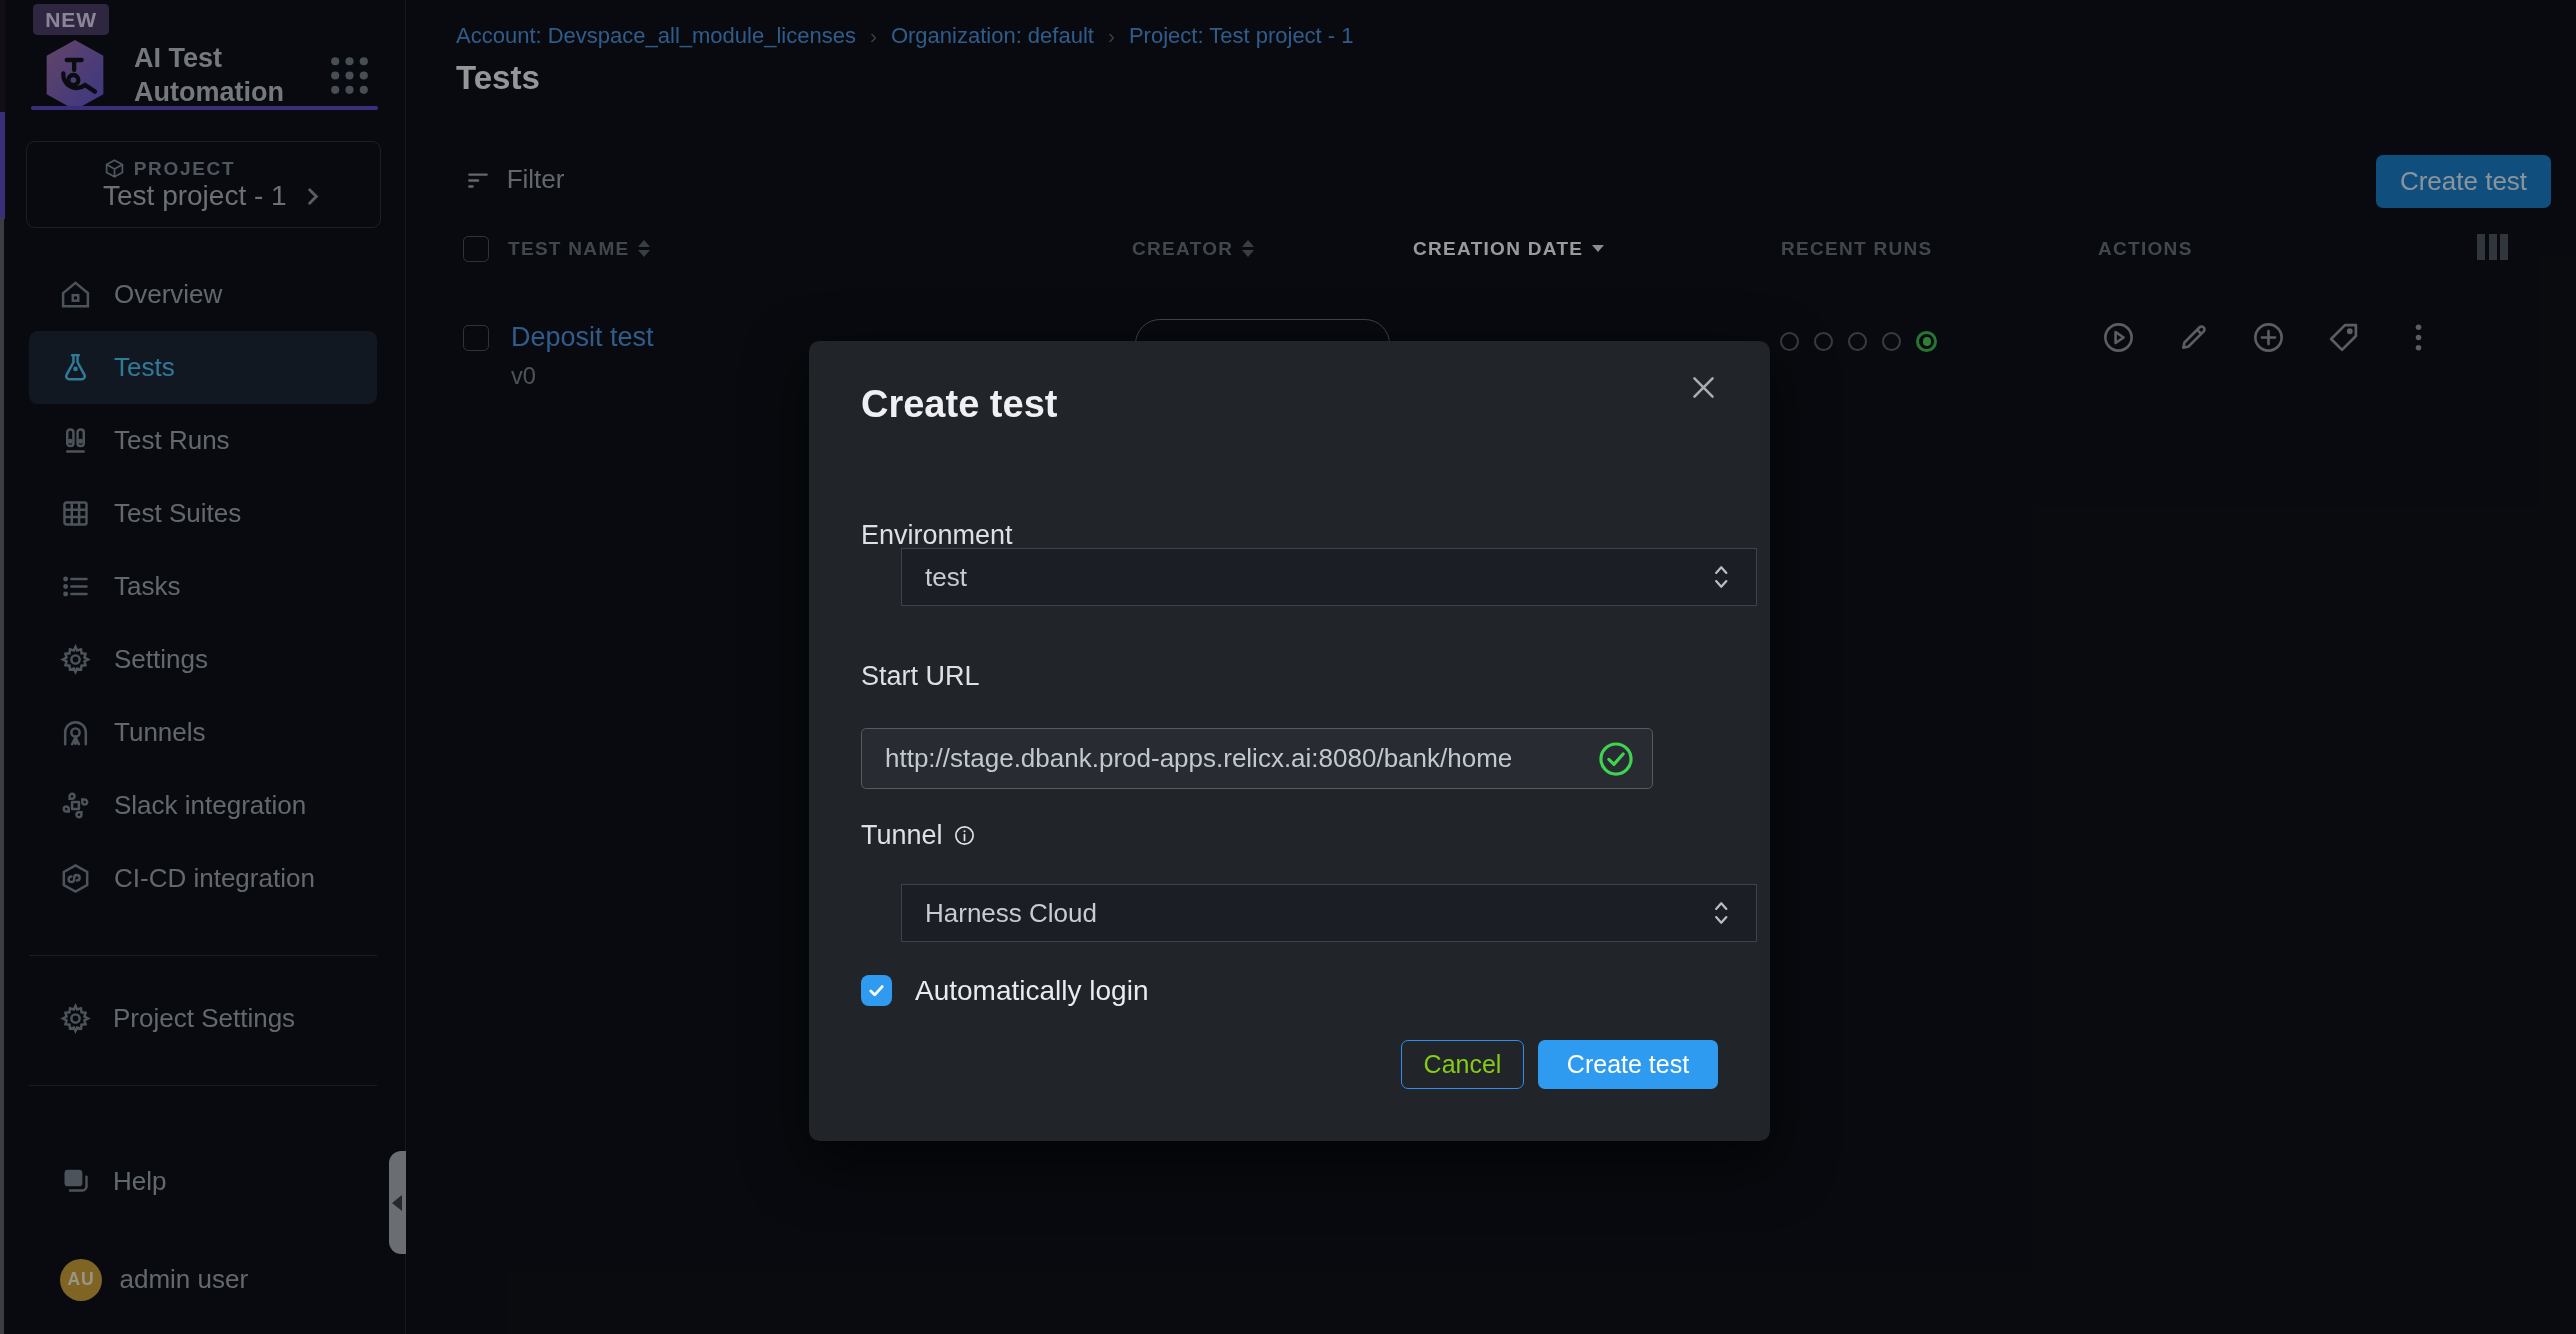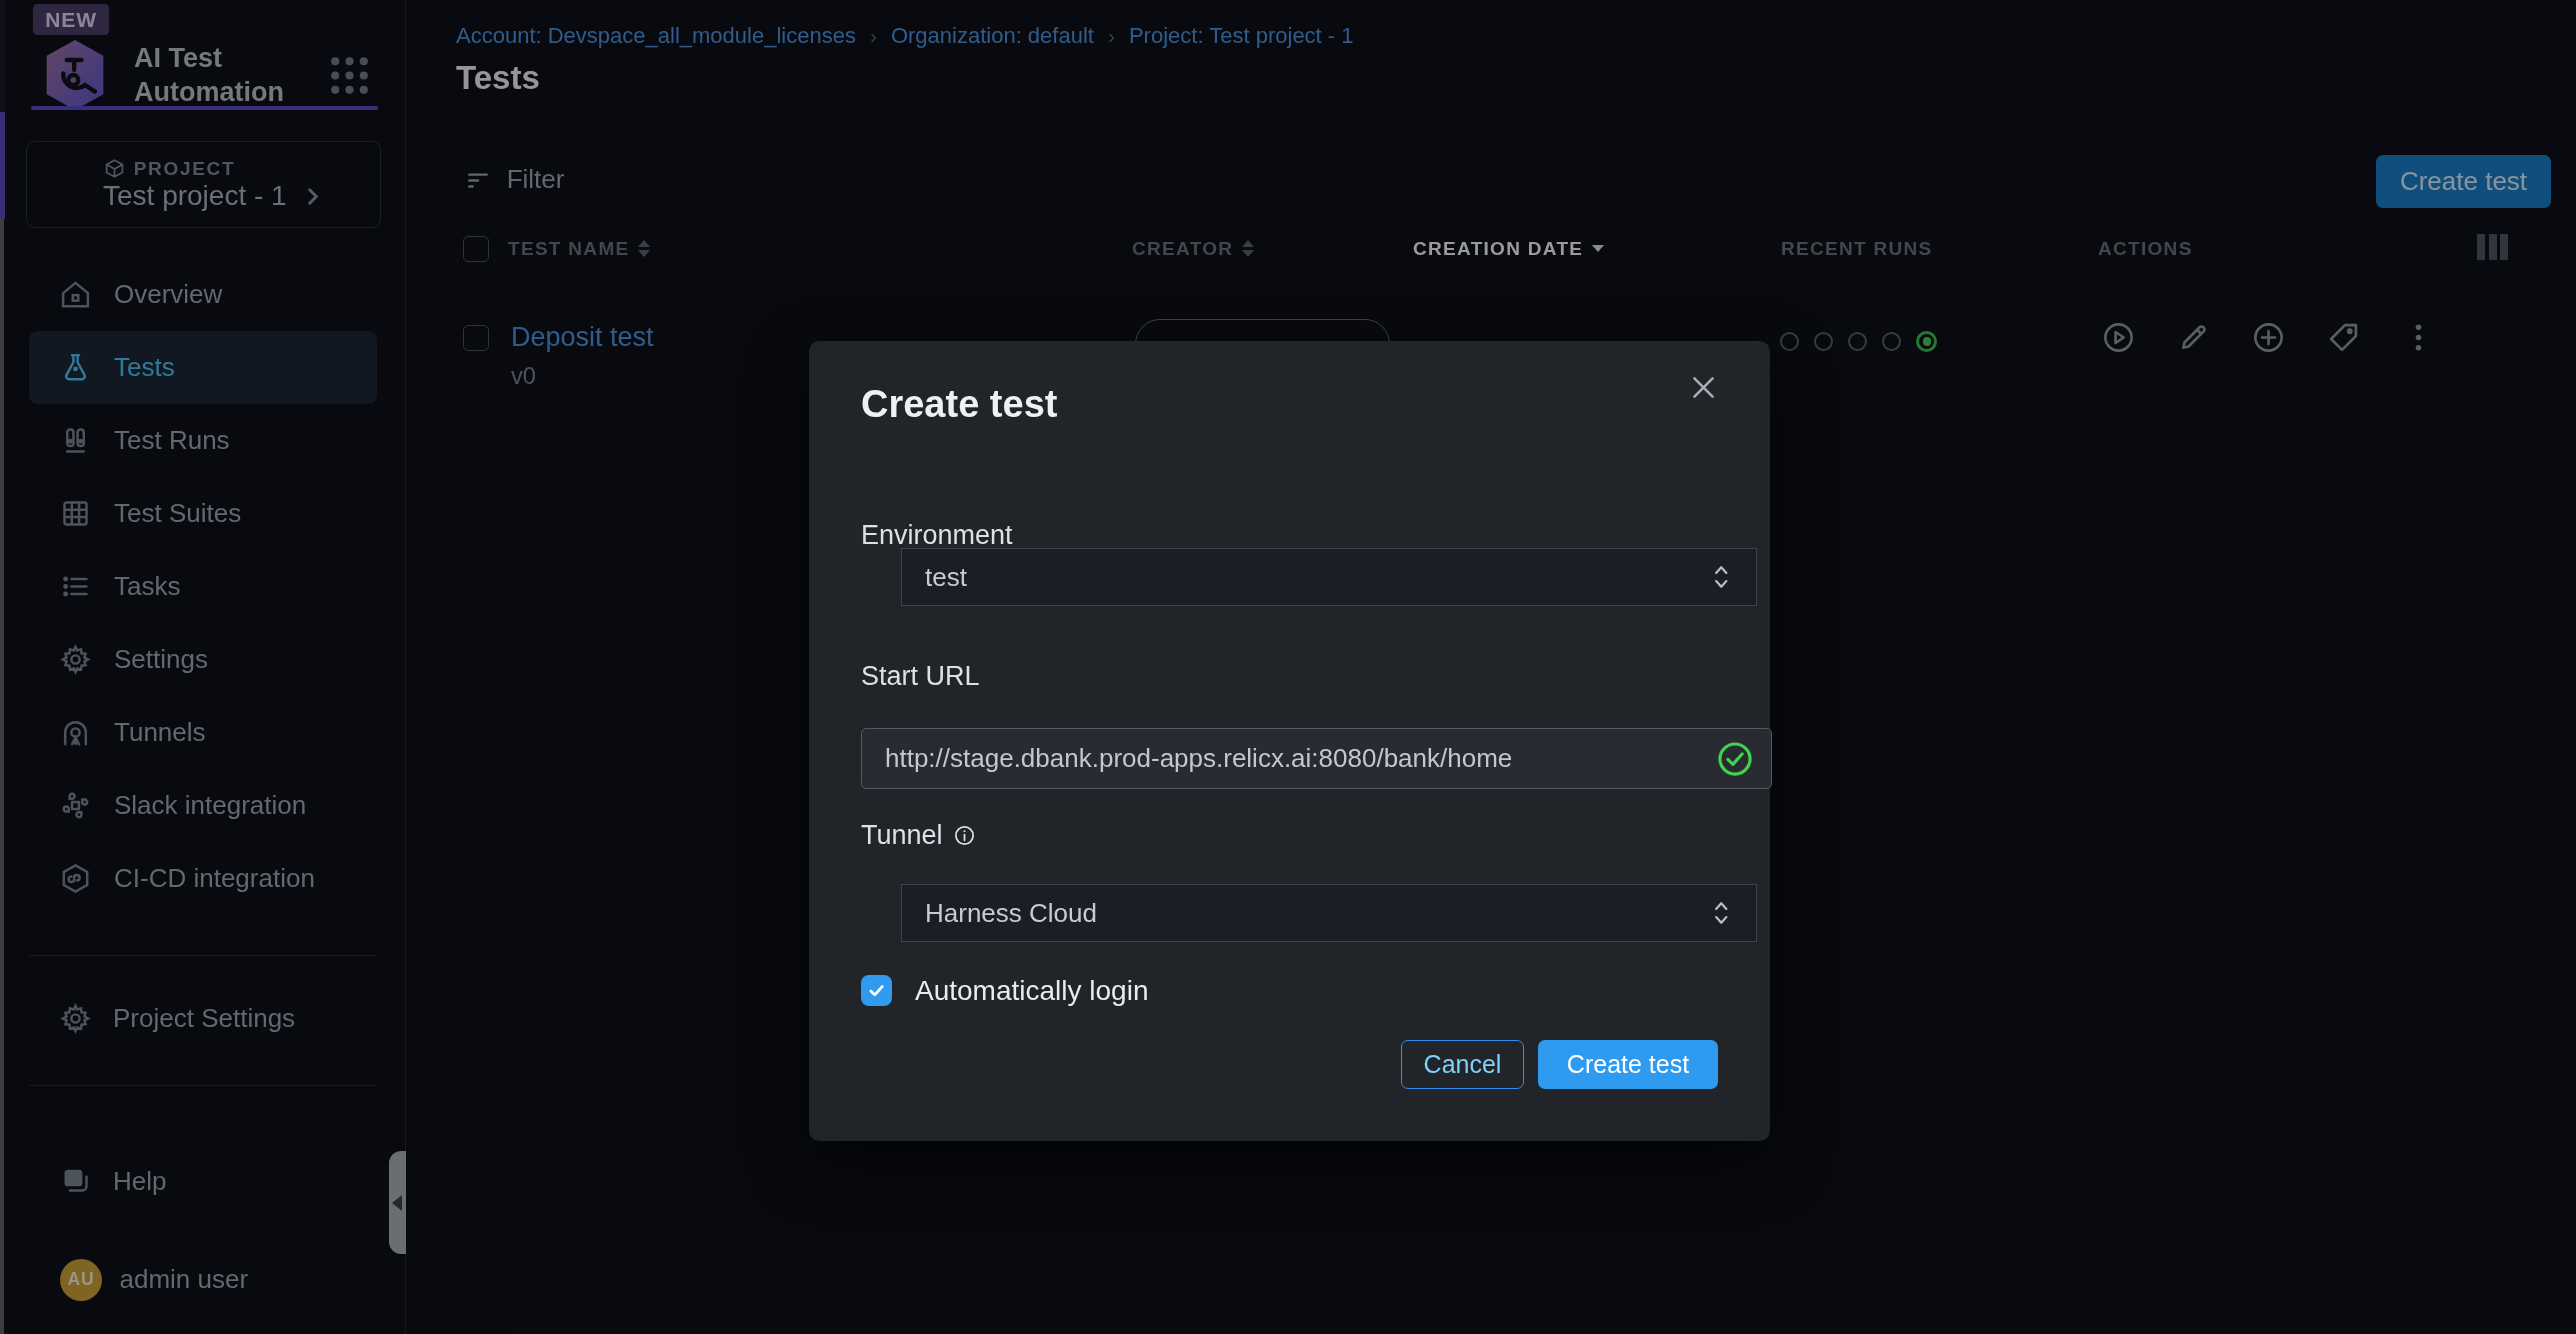--- a/index.html
+++ b/index.html
@@ -96,32 +96,32 @@
   .modal { position:absolute; left:809px; top:341px; width:961px; height:800px; background:#212429; border-radius:10.5px;
            box-shadow:0 21px 61px rgba(0,0,0,0.65); z-index:100; }
   .modal-close { position:absolute; right:51px; top:31px; width:31px; height:31px; color:#a9aeb5; cursor:pointer; }
   .modal-title { position:absolute; left:52px; top:42px; font-size:38px; font-weight:700; color:#eef0f3; }
 
   .field-label { position:absolute; left:52px; font-size:27px; color:#dde1e6; display:flex; align-items:center; gap:10.5px; }
   .select { position:absolute; left:52px; width:856px; height:58px; background:#1b1e24; border:0.9px solid #3d434b; border-radius:0;
             display:flex; align-items:center; padding:0 23px; font-size:26px; color:#c6ccd3; cursor:pointer;margin-left:40px; }
   .select .chevs { margin-left:auto; width:24.5px; height:30px; color:#b8bec5; }
 
-  .url-input-wrap { position:absolute; left:52px; top:387px; width:911px; height:61px; background:#282b31; border:0.9px solid #565c64;
+  .url-input-wrap { position:absolute; left:52px; top:387px; width:792px; height:61px; background:#282b31; border:0.9px solid #565c64;
                     border-radius:5.2px; display:flex; align-items:center; padding:0 17.5px 0 23px; }
   .url-input { flex:1; background:transparent; border:none; outline:none; font-size:26px; color:#c2c8cf; font-family:inherit; }
   .valid-icon { width:38px; height:38px; color:#3fd352; }
 
   .check-row { position:absolute; left:52px; top:634px; display:flex; gap:23px; cursor:pointer; }
   .checkbox-checked { width:31px; height:31px; background:#2f9bf0; border-radius:7.9px; display:flex; align-items:center; justify-content:center; }
   .check-label { font-size:28px; color:#e9ecef; }
 
   .modal-footer { position:absolute; right:52px; top:699px; display:flex; gap:14px; }
   .btn-cancel { width:123px; height:49px; background:transparent; border:1.7px solid #2f8ef0; border-radius:7px;
-                color:#7dd3fc; font-size:25px; font-family:inherit; cursor:pointer; }
+                color:#84cc16; font-size:25px; font-family:inherit; cursor:pointer; }
   .btn-submit { width:180px; height:49px; background:#2f9bf0; border:none; border-radius:7px;
                 color:#ffffff; font-size:25px; font-family:inherit; cursor:pointer; }
 
   .info-icon { width:23px; height:23px; color:#dde1e6; }
 </style>
 </head>
 <body>
 
 <div class="edge-strip">
   <div class="seg-top"></div>

